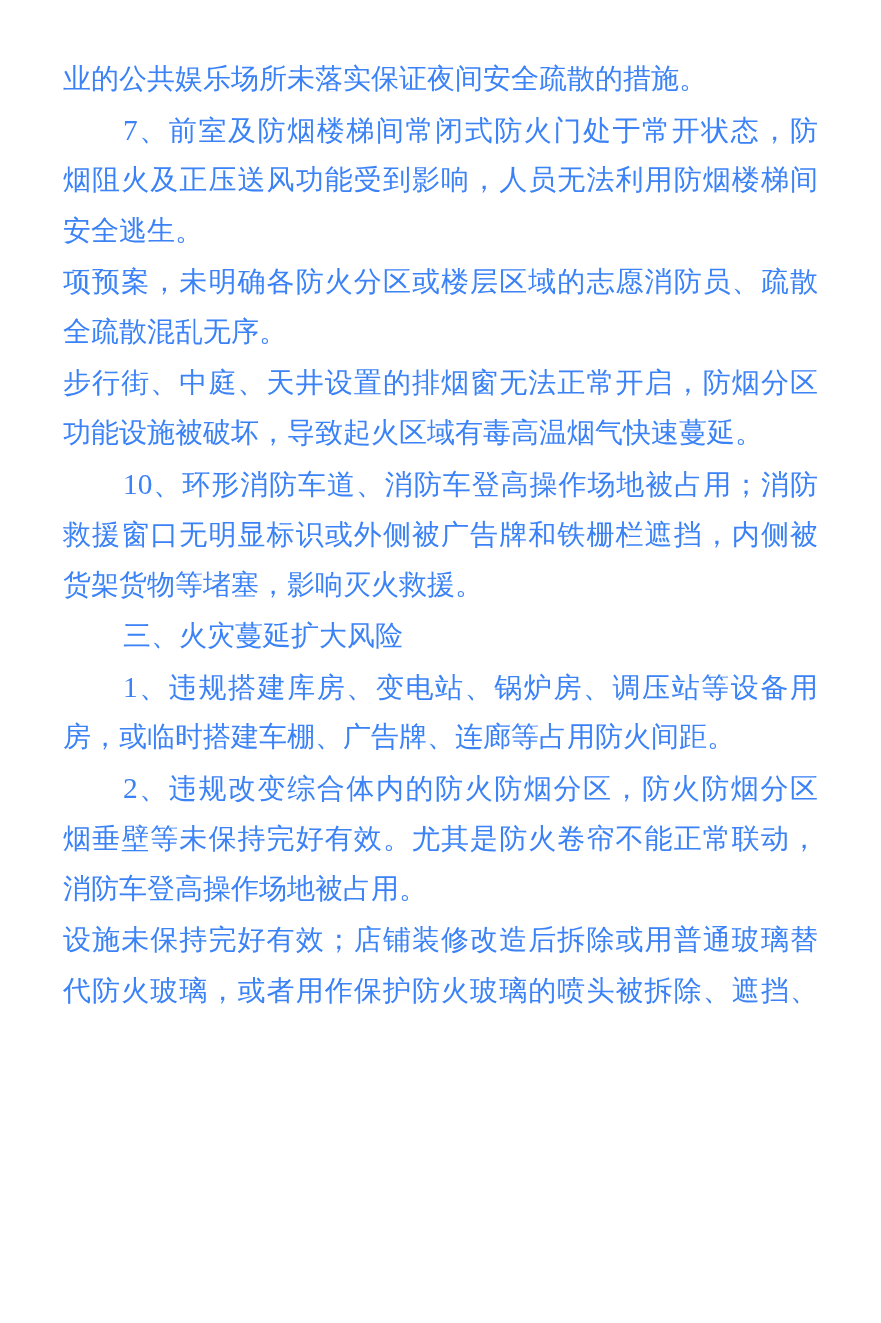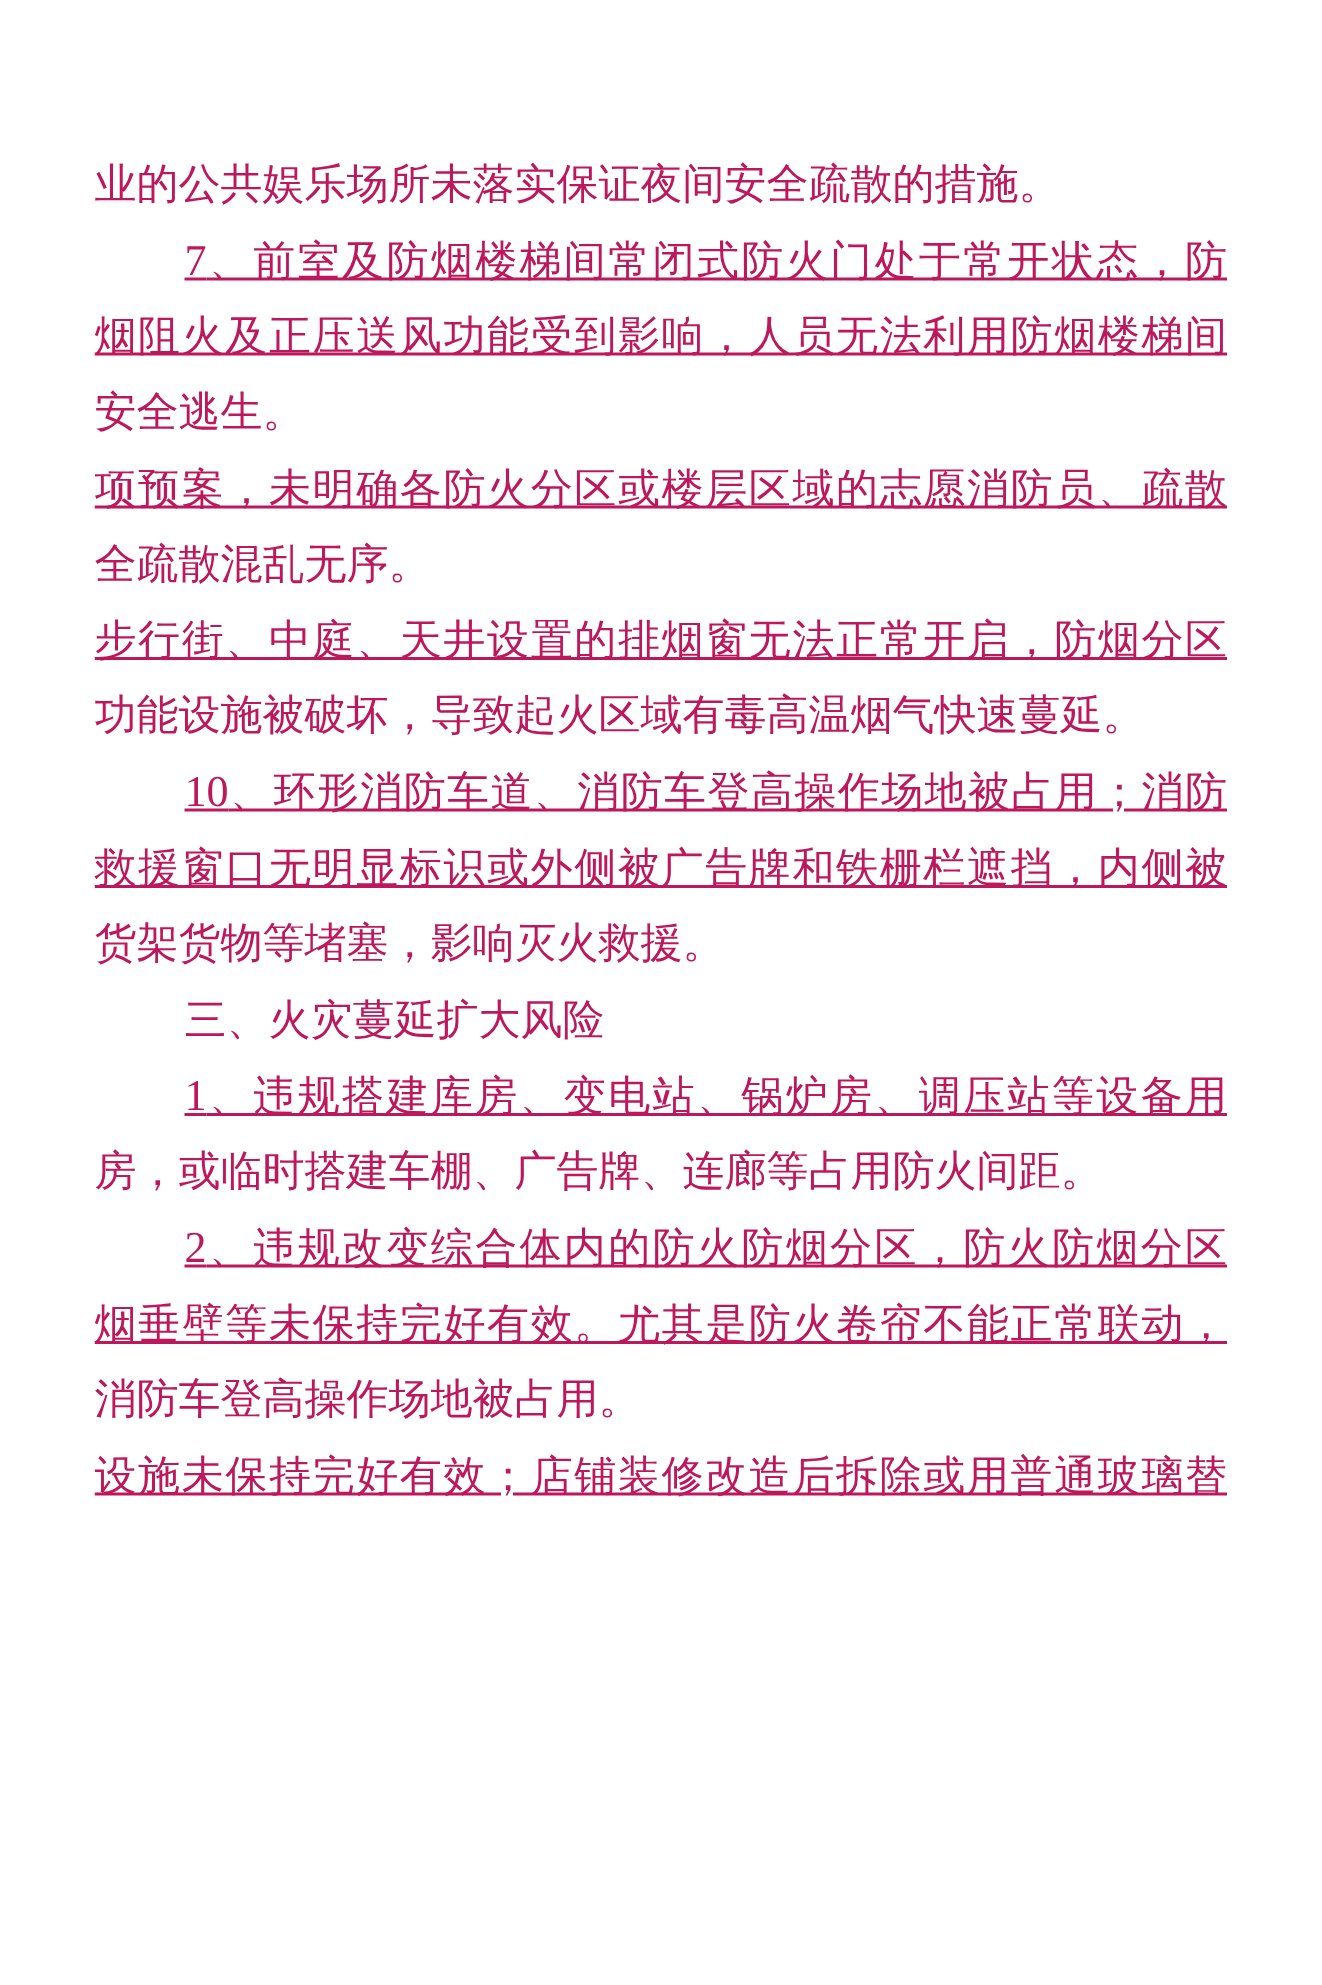--- a/index.html
+++ b/index.html
@@ -18,40 +18,38 @@
     width: 881px;
     height: 1323px;
     background: #ffffff;
     overflow: hidden;
   }
   .doc-body {
     position: absolute;
     left: 63px;
     top: 54px;
     width: 755px;
-    color: #be185d;
+    color: #3b82f6;
     font-size: 28px;
     line-height: 50.65px;
     font-weight: 400;
     letter-spacing: 0;
-    margin-top: 44px;
   }
   .line {
     height: 50.65px;
     overflow: hidden;
     white-space: normal;
     text-align: left;
   }
   .line.indent {
     text-indent: 60px;
   }
   .line.justify {
     text-align: justify;
     text-align-last: justify;
-    text-decoration: underline;
   }
   .num {
     font-family: "Liberation Serif", serif;
     font-size: 1.05em;
   }
 </style>
 </head>
 <body>
 
 <div class="page">
@@ -67,14 +65,15 @@
       <div class="line justify indent"><span class="num">10</span>、环形消防车道、消防车登高操作场地被占用；消防</div>
       <div class="line justify">救援窗口无明显标识或外侧被广告牌和铁栅栏遮挡，内侧被</div>
       <div class="line">货架货物等堵塞，影响灭火救援。</div>
       <div class="line indent">三、火灾蔓延扩大风险</div>
       <div class="line justify indent"><span class="num">1</span>、违规搭建库房、变电站、锅炉房、调压站等设备用</div>
       <div class="line">房，或临时搭建车棚、广告牌、连廊等占用防火间距。</div>
       <div class="line justify indent"><span class="num">2</span>、违规改变综合体内的防火防烟分区，防火防烟分区</div>
       <div class="line justify">烟垂壁等未保持完好有效。尤其是防火卷帘不能正常联动，</div>
       <div class="line">消防车登高操作场地被占用。</div>
       <div class="line justify">设施未保持完好有效；店铺装修改造后拆除或用普通玻璃替</div>
+      <div class="line justify">代防火玻璃，或者用作保护防火玻璃的喷头被拆除、遮挡、</div>
     </div>
 </div>
 
 </body></html>

